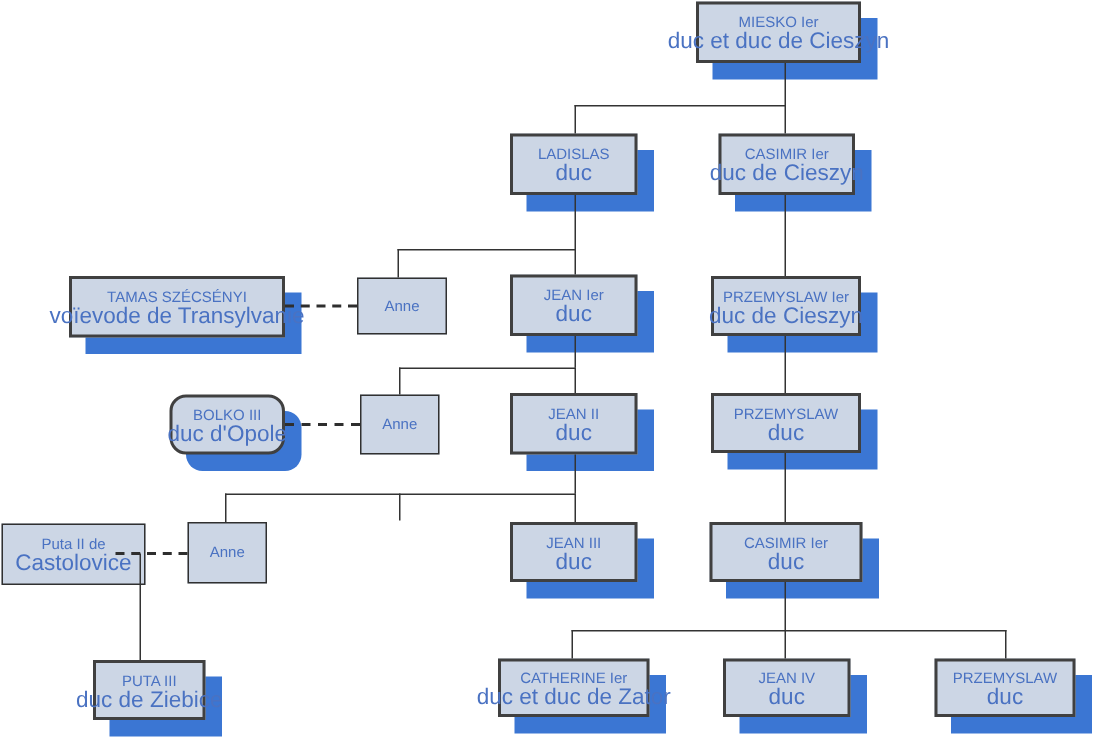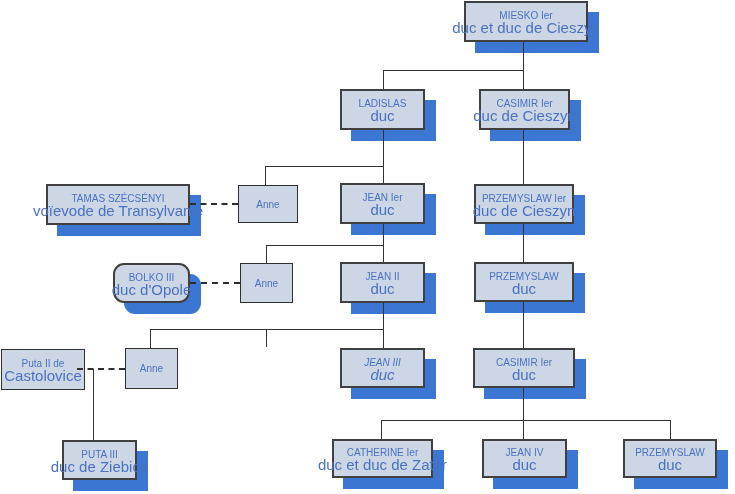--- a/index.html
+++ b/index.html
@@ -56,21 +56,21 @@
   <div class="vline" style="left:523px;top:388px;height:32px;"></div>
   <div class="hline" style="left:381px;top:420px;width:290px;"></div>
   <div class="vline" style="left:381px;top:420px;height:19px;"></div>
   <div class="vline" style="left:523px;top:420px;height:19px;"></div>
   <div class="vline" style="left:670px;top:420px;height:19px;"></div>
 
   <div class="dashline" style="left:190px;top:203px;width:48px;"></div>
   <div class="dashline" style="left:190px;top:282px;width:50px;"></div>
   <div class="dashline" style="left:77px;top:368px;width:48px;"></div>
 
-  <div class="node shadowed" style="left:464px;top:1px;width:124px;height:41px;">
+  <div class="node shadowed" style="left:464px;top:1px;width:110px;height:41px;">
     <span class="nm">MIESKO Ier</span>
     <span class="tt">duc et duc de Cieszyn</span>
   </div>
 
   <div class="node shadowed" style="left:340px;top:89px;width:85px;height:41px;">
     <span class="nm">LADISLAS</span>
     <span class="tt">duc</span>
   </div>
 
   <div class="node shadowed" style="left:479px;top:89px;width:91px;height:41px;">
@@ -109,31 +109,31 @@
   <div class="node shadowed" style="left:340px;top:262px;width:85px;height:41px;">
     <span class="nm">JEAN II</span>
     <span class="tt">duc</span>
   </div>
 
   <div class="node shadowed" style="left:474px;top:262px;width:100px;height:40px;">
     <span class="nm">PRZEMYSLAW</span>
     <span class="tt">duc</span>
   </div>
 
-  <div class="node plain" style="left:1px;top:349px;width:84px;height:41px;">
+  <div class="node plain" style="left:1px;top:349px;width:96px;height:41px;">
     <span class="nm">Puta II de</span>
     <span class="tt">Castolovice</span>
   </div>
 
   <div class="node plain" style="left:125px;top:348px;width:53px;height:41px;">
     <span class="nm">Anne</span>
   </div>
 
 
-  <div class="node shadowed" style="left:340px;top:348px;width:85px;height:40px;font-style:italic;">
+  <div class="node shadowed" style="left:340px;top:348px;width:85px;height:40px;">
     <span class="nm">JEAN III</span>
     <span class="tt">duc</span>
   </div>
 
   <div class="node shadowed" style="left:473px;top:348px;width:102px;height:40px;">
     <span class="nm">CASIMIR Ier</span>
     <span class="tt">duc</span>
   </div>
 
   <div class="node shadowed" style="left:62px;top:440px;width:75px;height:40px;">

